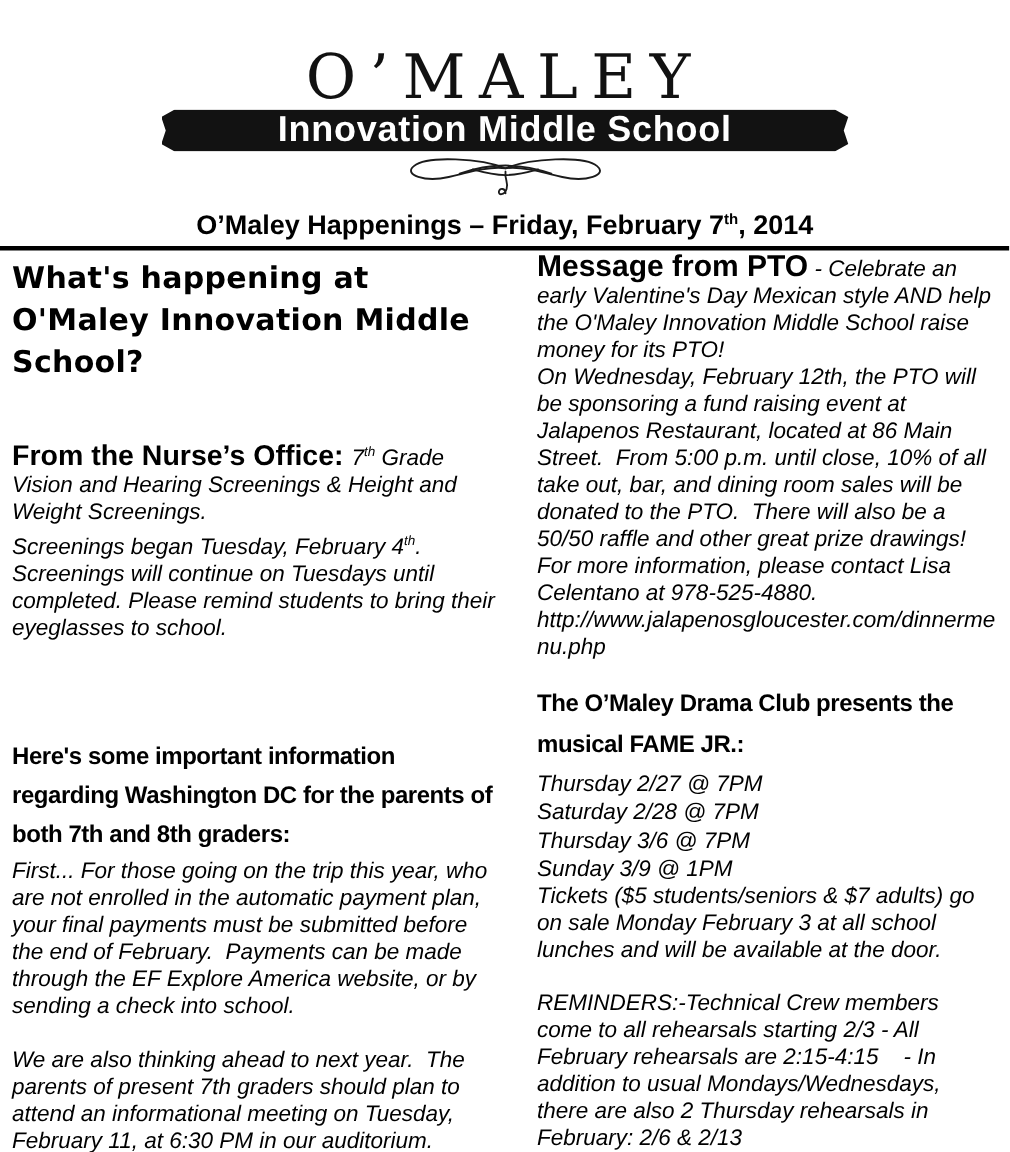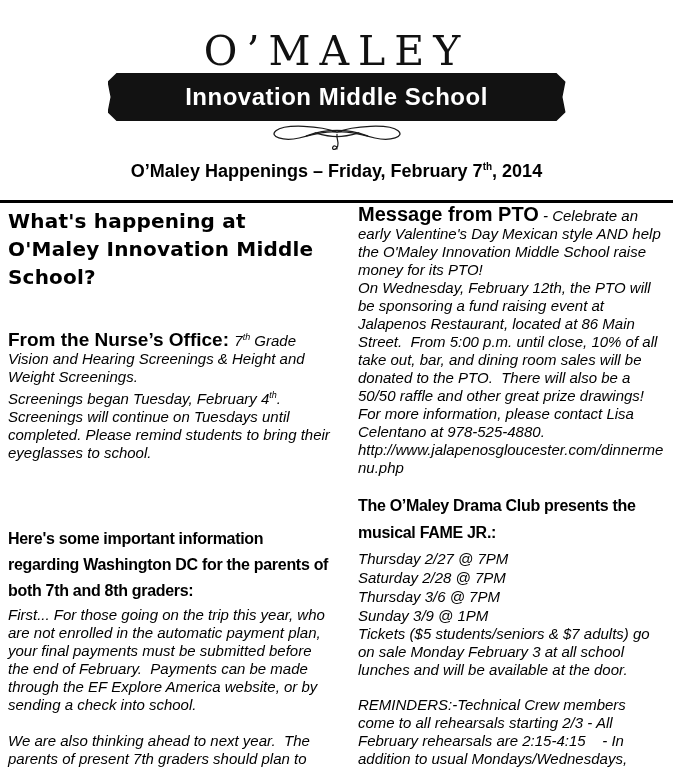--- a/index.html
+++ b/index.html
@@ -15,34 +15,34 @@
   
   .masthead { text-align: center; padding-top: 4px; }
   .logo-name {
     font-family: "DejaVu Serif", serif;
     font-size: 41px;
     line-height: 42px;
     letter-spacing: 9px;
     color: #111;
   }
   .logo-banner {
-    width: 458px; height: 48px;
+    width: 458px; height: 28px;
     margin: 1px auto 0 auto;
     background: #121212;
     color: #fff;
     display: flex; align-items: center; justify-content: center;
     font-size: 24px; font-weight: bold;
     letter-spacing: 0.5px;
     clip-path: polygon(9px 0, calc(100% - 9px) 0, 100% 18%, calc(100% - 3px) 50%, 100% 82%, calc(100% - 9px) 100%, 9px 100%, 0 82%, 3px 50%, 0 18%);
   }
   .flourish-wrap { height: 34px; display: flex; align-items: center; justify-content: center; }
   .doc-title {
     font-size: 18px; font-weight: bold;
     line-height: 22px;
-    padding: 1px 0 18px 0;
+    padding: 1px 0 3px 0;
   }
   .doc-title sup { font-size: 10px; }
   .double-rule {
     height: 3px;
     border-top: 2px solid #000;
     border-bottom: 1px solid #000;
   }
   
   .columns {
     display: flex;

